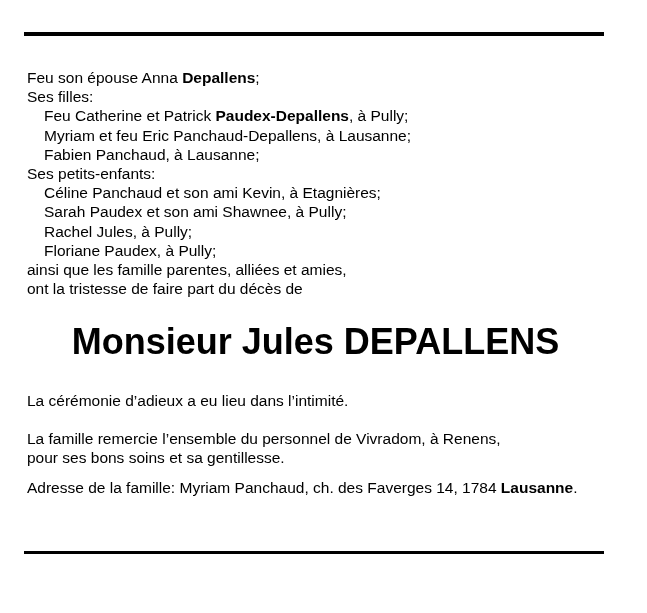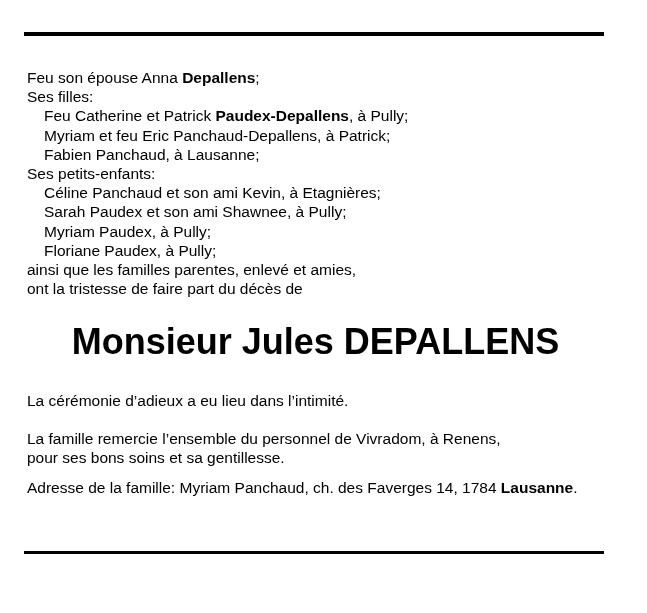--- a/index.html
+++ b/index.html
@@ -63,35 +63,35 @@
   <div class="rule rule-top"></div>
 
   <div class="content">
 
     <div class="line"><span>Feu son épouse Anna </span><span class="b">Depallens</span><span>;</span></div>
 
     <div class="line"><span>Ses filles:</span></div>
 
     <div class="line indent"><span>Feu Catherine et Patrick </span><span class="b">Paudex-Depallens</span><span>, à Pully;</span></div>
 
-    <div class="line indent"><span>Myriam et feu Eric Panchaud-Depallens, à Patrick;</span></div>
+    <div class="line indent"><span>Myriam et feu Eric Panchaud-Depallens, à Lausanne;</span></div>
 
     <div class="line indent"><span>Fabien Panchaud, à Lausanne;</span></div>
 
     <div class="line"><span>Ses petits-enfants:</span></div>
 
     <div class="line indent"><span>Céline Panchaud et son ami Kevin, à Etagnières;</span></div>
 
     <div class="line indent"><span>Sarah Paudex et son ami Shawnee, à Pully;</span></div>
 
-    <div class="line indent"><span>Myriam Paudex, à Pully;</span></div>
+    <div class="line indent"><span>Rachel Jules, à Pully;</span></div>
 
     <div class="line indent"><span>Floriane Paudex, à Pully;</span></div>
 
-    <div class="line"><span>ainsi que les familles parentes, enlevé et amies,</span></div>
+    <div class="line"><span>ainsi que les famille parentes, alliées et amies,</span></div>
 
     <div class="line"><span>ont la tristesse de faire part du décès de</span></div>
 
     <h1 class="title">Monsieur Jules DEPALLENS</h1>
 
 
     <p class="para p2">La cérémonie d’adieux a eu lieu dans l’intimité.</p>
 
     <p class="para p3"><span>La famille remercie l’ensemble du personnel de Vivradom, à Renens,</span><br><span>pour ses bons soins et sa gentillesse.</span></p>
 

